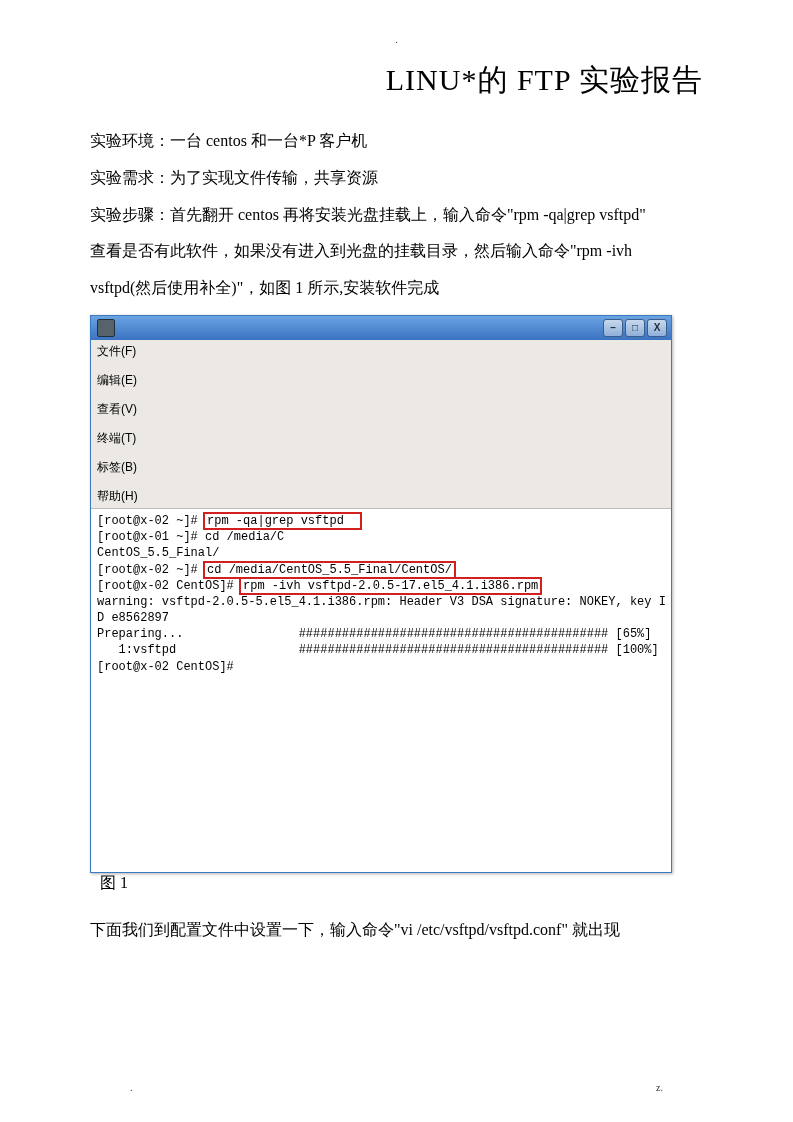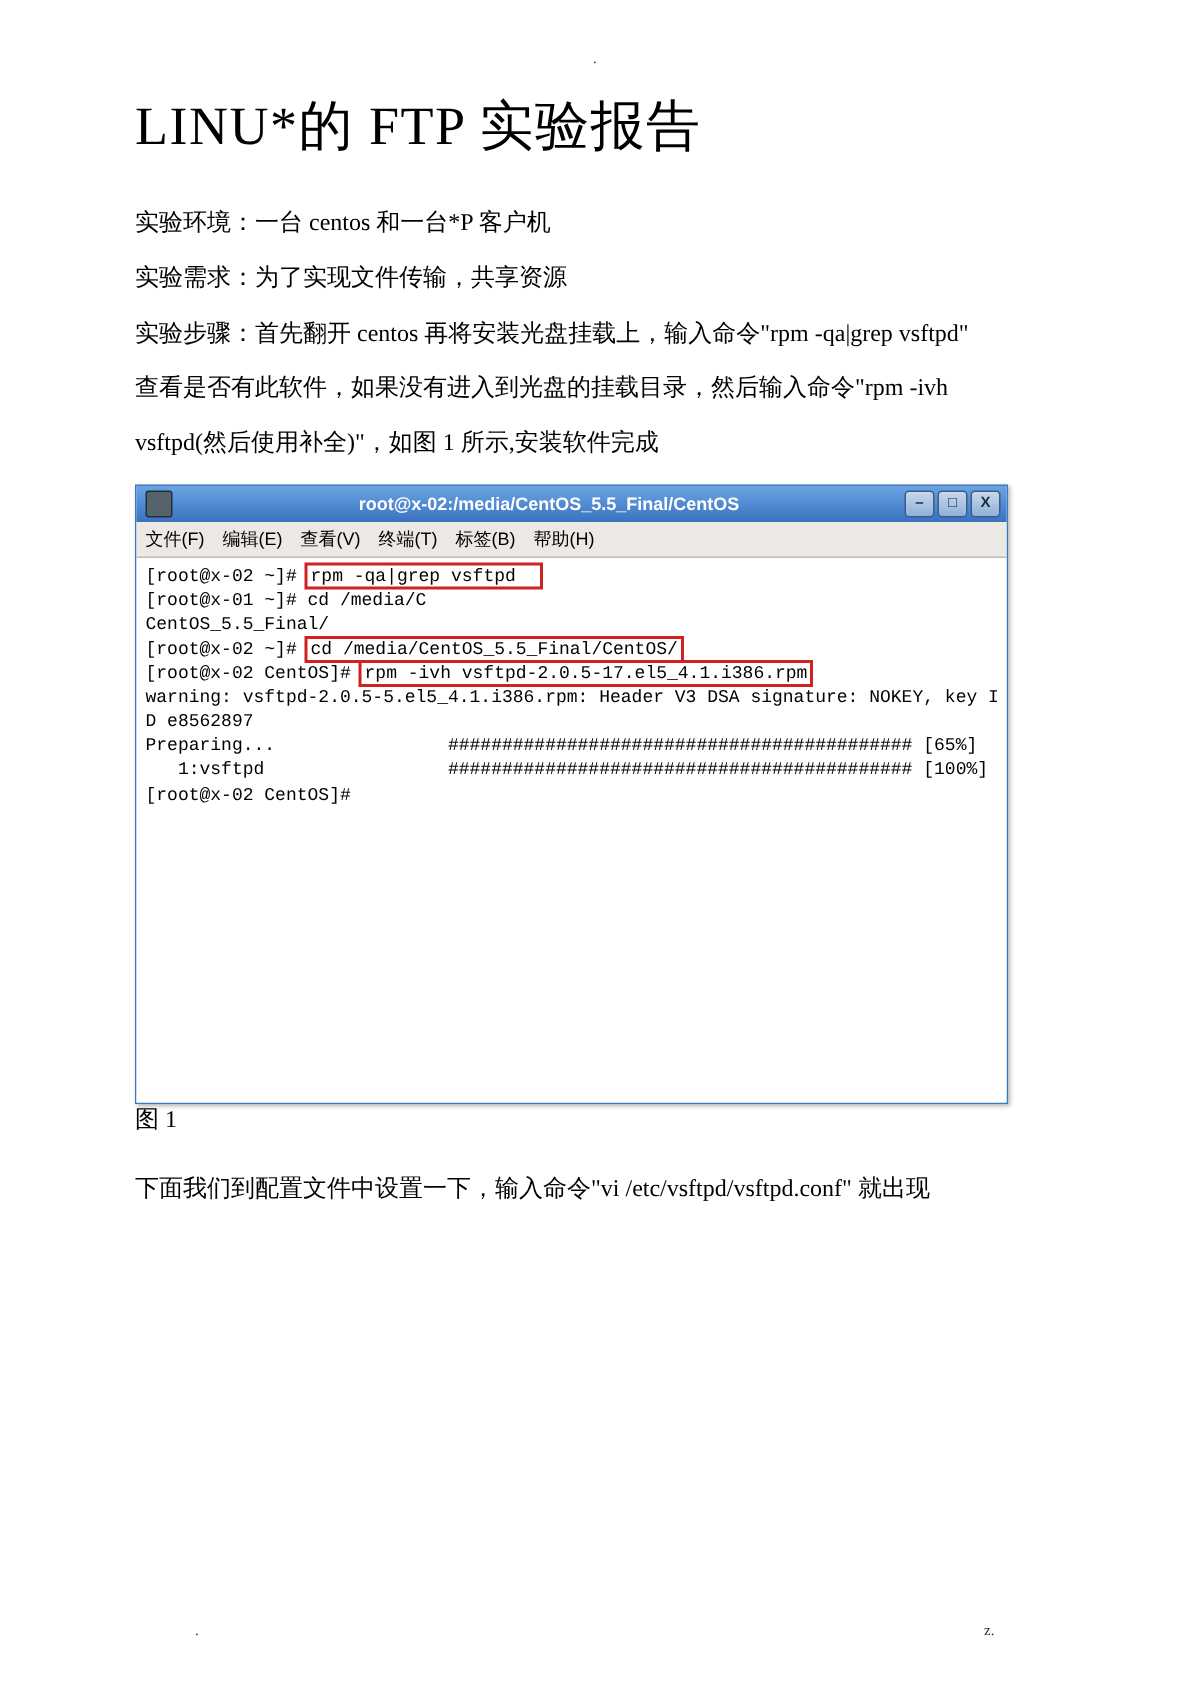--- a/index.html
+++ b/index.html
@@ -19,23 +19,23 @@
   }
   .top-dot {
     position: absolute;
     top: 34px;
     left: 50%;
     transform: translateX(-50%);
     font-size: 10px;
     color: #333;
   }
   .title {
-    font-size: 36px;
+    font-size: 30px;
     font-family: "SimSun", "Times New Roman", serif;
-    text-align: left;
+    text-align: right;
     margin: 0 0 22px 0;
     font-weight: normal;
     letter-spacing: 1px;
   }
   .body-text {
     font-size: 16px;
     line-height: 2.3;
     margin: 0;
   }
   
@@ -96,41 +96,42 @@
     font-family: sans-serif;
   }
   .menubar {
     background: #ece9e4;
     border-bottom: 1px solid #bbb;
     padding: 3px 6px;
     font-size: 12px;
     font-family: sans-serif;
     display: flex;
     gap: 12px;
+    flex-direction: column;
   }
   .term-body {
     background: #fff;
     font-family: "Courier New", monospace;
     font-size: 12px;
     line-height: 1.35;
     padding: 4px 6px;
     white-space: pre;
     height: 355px;
     overflow: hidden;
     position: relative;
   }
   .hl-red {
     outline: 2px solid #d02020;
     padding: 0 2px;
   }
   .fig-label {
     display: inline-block;
     vertical-align: bottom;
     font-size: 16px;
-    margin-left: 0;
+    margin-left: 10px;
   }
   .footer {
     position: absolute;
     bottom: 40px;
     left: 0;
     width: 100%;
     font-size: 10px;
     color: #333;
   }
   .footer .dot { position: absolute; left: 130px; }
@@ -147,21 +148,20 @@
   <p class="body-text">实验环境：一台 centos 和一台*P 客户机</p>
   <p class="body-text">实验需求：为了实现文件传输，共享资源</p>
   <p class="body-text">实验步骤：首先翻开 centos 再将安装光盘挂载上，输入命令"rpm  -qa|grep  vsftpd"</p>
   <p class="body-text">查看是否有此软件，如果没有进入到光盘的挂载目录，然后输入命令"rpm  -ivh</p>
   <p class="body-text">vsftpd(然后使用补全)"，如图 1 所示,安装软件完成</p>
 
   <div class="terminal-wrap">
     <div class="terminal">
       <div class="titlebar">
         <span class="titlebar-icon"></span>
-        <span class="titlebar-label">root@x-02:/media/CentOS_5.5_Final/CentOS</span>
         <div class="titlebar-btns">
           <div class="titlebar-btn">–</div>
           <div class="titlebar-btn">□</div>
           <div class="titlebar-btn">X</div>
         </div>
       </div>
       <div class="menubar">
         <span>文件(F)</span>
         <span>编辑(E)</span>
         <span>查看(V)</span>

